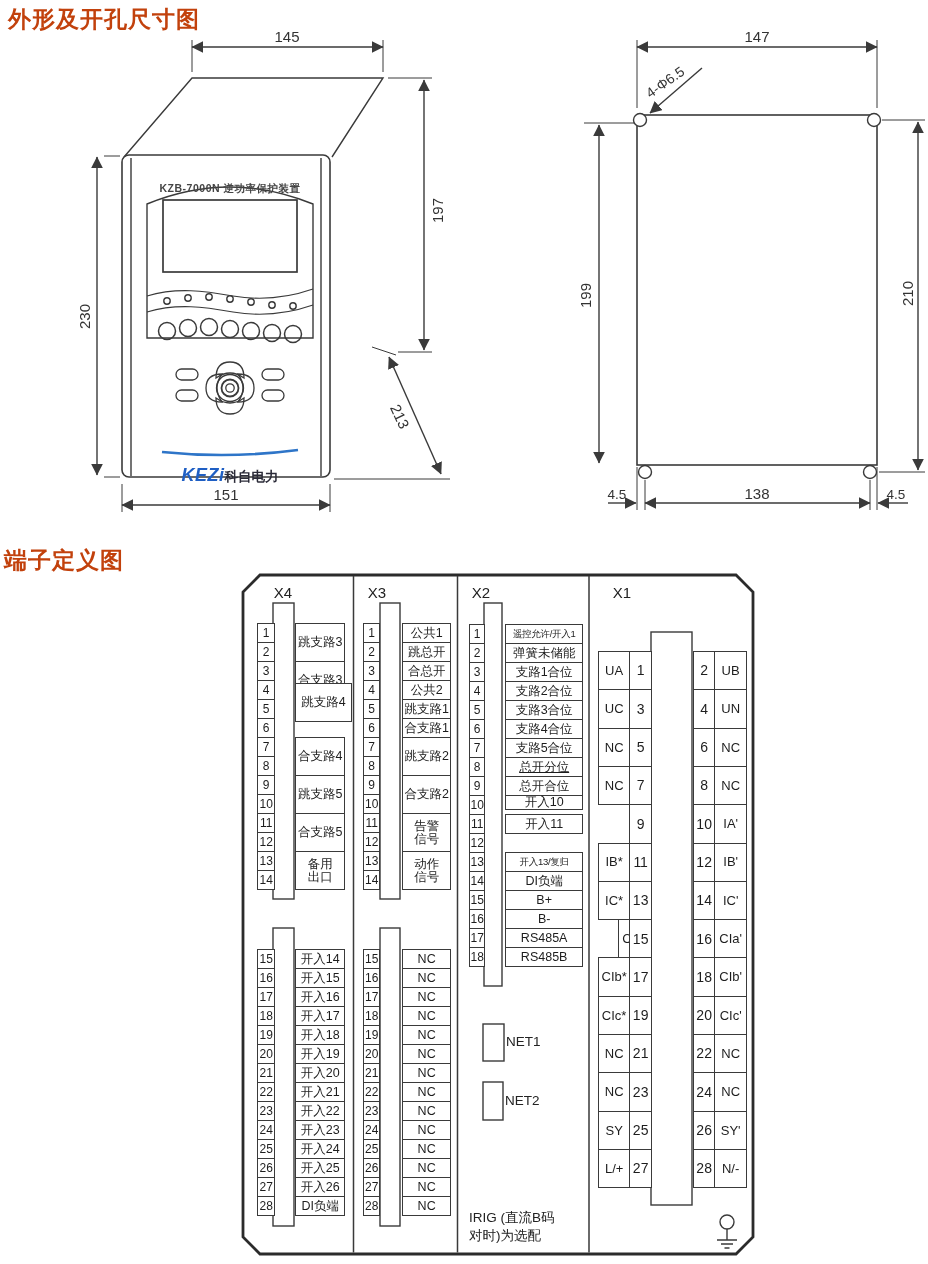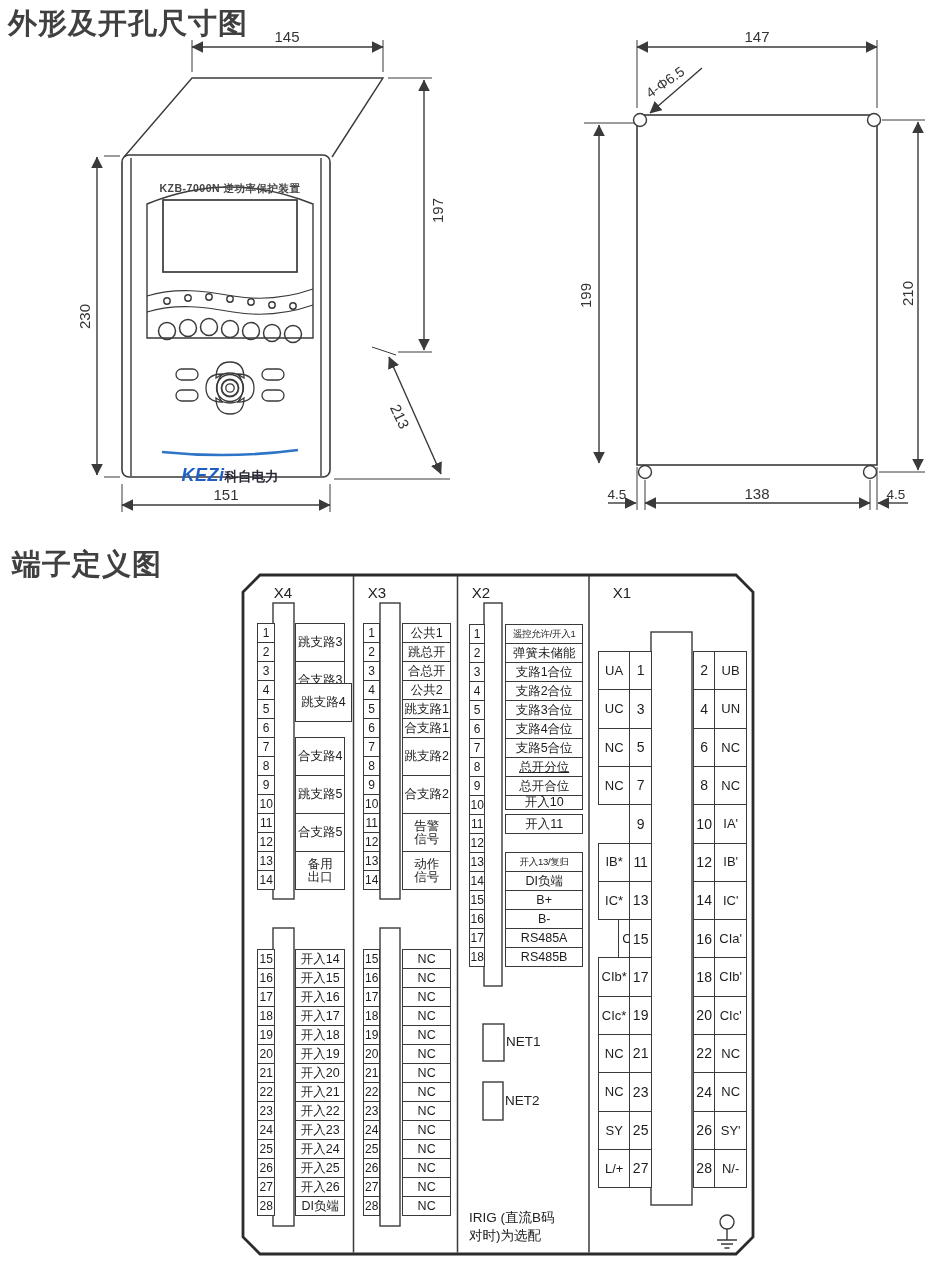--- a/index.html
+++ b/index.html
@@ -1,19 +1,19 @@
 <!DOCTYPE html>
 <html><head>
 <meta charset="utf-8">
 <style>
   html,body{margin:0;padding:0;background:#fff;}
   .page{position:relative;width:928px;height:1264px;background:#fff;overflow:hidden;
         font-family:"Liberation Sans","DejaVu Sans",sans-serif;}
   #art{position:absolute;left:0;top:0;}
-  .sec-title{position:absolute;font-size:29px;font-weight:bold;color:#404040;letter-spacing:1px;}
+  .sec-title{position:absolute;font-size:23px;font-weight:bold;color:#c2410c;letter-spacing:1px;}
   .dim{position:absolute;font-size:15px;color:#333;text-align:center;}
   .dim.sm{font-size:13.5px;}
   .rot{transform:rotate(-90deg);transform-origin:center center;}
   .device-title{position:absolute;left:147px;top:182px;width:166px;text-align:center;
                 font-size:10.5px;color:#444;font-weight:bold;letter-spacing:.5px;}
   .logo{position:absolute;left:150px;top:429px;width:160px;text-align:center;white-space:nowrap;margin-top:36px;}
   .logo .main{color:#1f5fc4;font-weight:bold;font-style:italic;font-size:18px;letter-spacing:.5px;}
   .logo .sub{color:#2b2b38;font-weight:bold;font-size:13.5px;}
   .thdr{position:absolute;width:34px;text-align:center;font-size:15px;color:#222;}
   .tcell{position:absolute;box-sizing:border-box;border:1.3px solid #3a3a3a;background:#fff;
@@ -122,21 +122,21 @@
         <rect x="483" y="1082" width="20" height="38"></rect>
       </g>
       <g>
         <circle cx="727" cy="1222" r="7"></circle>
         <path d="M727,1229 V1240 M717,1240 H737 M721,1244 H733 M724.5,1248 H729.5"></path>
       </g>
     </g>
   </svg>
 
   <div class="sec-title" style="left:8px;top:4px;">外形及开孔尺寸图</div>
-  <div class="sec-title" style="left:12px;top:545px;">端子定义图</div>
+  <div class="sec-title" style="left:4px;top:545px;">端子定义图</div>
 
   <div class="device-title">KZB-7000N 逆功率保护装置</div>
   <div class="logo"><span class="main">KEZi</span><span class="sub">科自电力</span></div>
 
   <div class="dim" style="left:262px;top:28px;width:50px;">145</div>
   <div class="dim rot" style="left:419px;top:202px;width:36px;">197</div>
   <div class="dim rot" style="left:66px;top:308px;width:36px;">230</div>
   <div class="dim" style="left:382px;top:408px;width:36px;transform:rotate(65deg);">213</div>
   <div class="dim" style="left:201px;top:486px;width:50px;">151</div>
 

